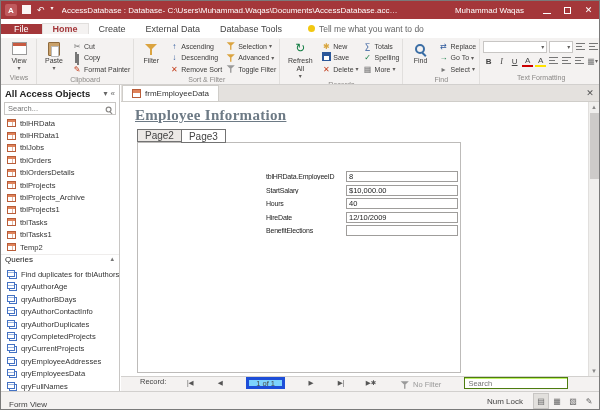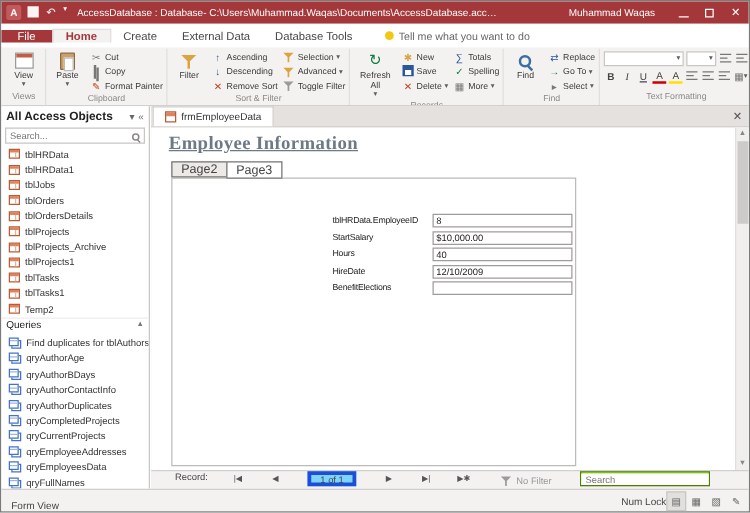--- a/index.html
+++ b/index.html
@@ -129,21 +129,21 @@
   padding-left:19px;gap:18px;font-size:7.5px;color:#444;flex:none;white-space:nowrap}
 .rec-btn{min-width:12px;height:12px;display:flex;align-items:center;justify-content:center;font-size:6.5px;color:#555}
 .rec-pos{background:#7dd3fc;border:3px solid #1d4ed8;height:12px;display:flex;align-items:center;padding:0 7px;font-size:7.5px;margin:0 2px}
 .no-filter{display:flex;align-items:center;gap:3px;color:#999;margin-left:5px}
 .rec-search{height:12px;border:1px solid #4d7c0f;background:#bef264;margin-left:5px;width:104px;display:flex;align-items:center}
 .rec-search input{border:none;outline:none;width:100%;font-size:7.5px;padding:0 3px;color:#666;font-family:inherit}
 
 
 .status{position:absolute;left:0;right:0;bottom:0;height:18px;background:#f4f2f1;border-top:1px solid #d2d0ce;
   display:flex;align-items:flex-end;padding-left:8px;font-size:8px;color:#444}
-.status-right{margin-left:auto;display:flex;align-items:center;padding-right:2px}
+.status-right{margin-left:auto;display:flex;align-items:center;gap:10px;padding-right:2px}
 .view-btns{display:flex}
 .view-btn{width:16px;height:16px;display:flex;align-items:center;justify-content:center;font-size:8px;color:#666;border:1px solid transparent}
 .view-btn.active{background:#e2e0dd;border-color:#c8c6c4}
 </style>
 </head>
 <body>
 
 <div class="app">
 
   <div class="titlebar">

